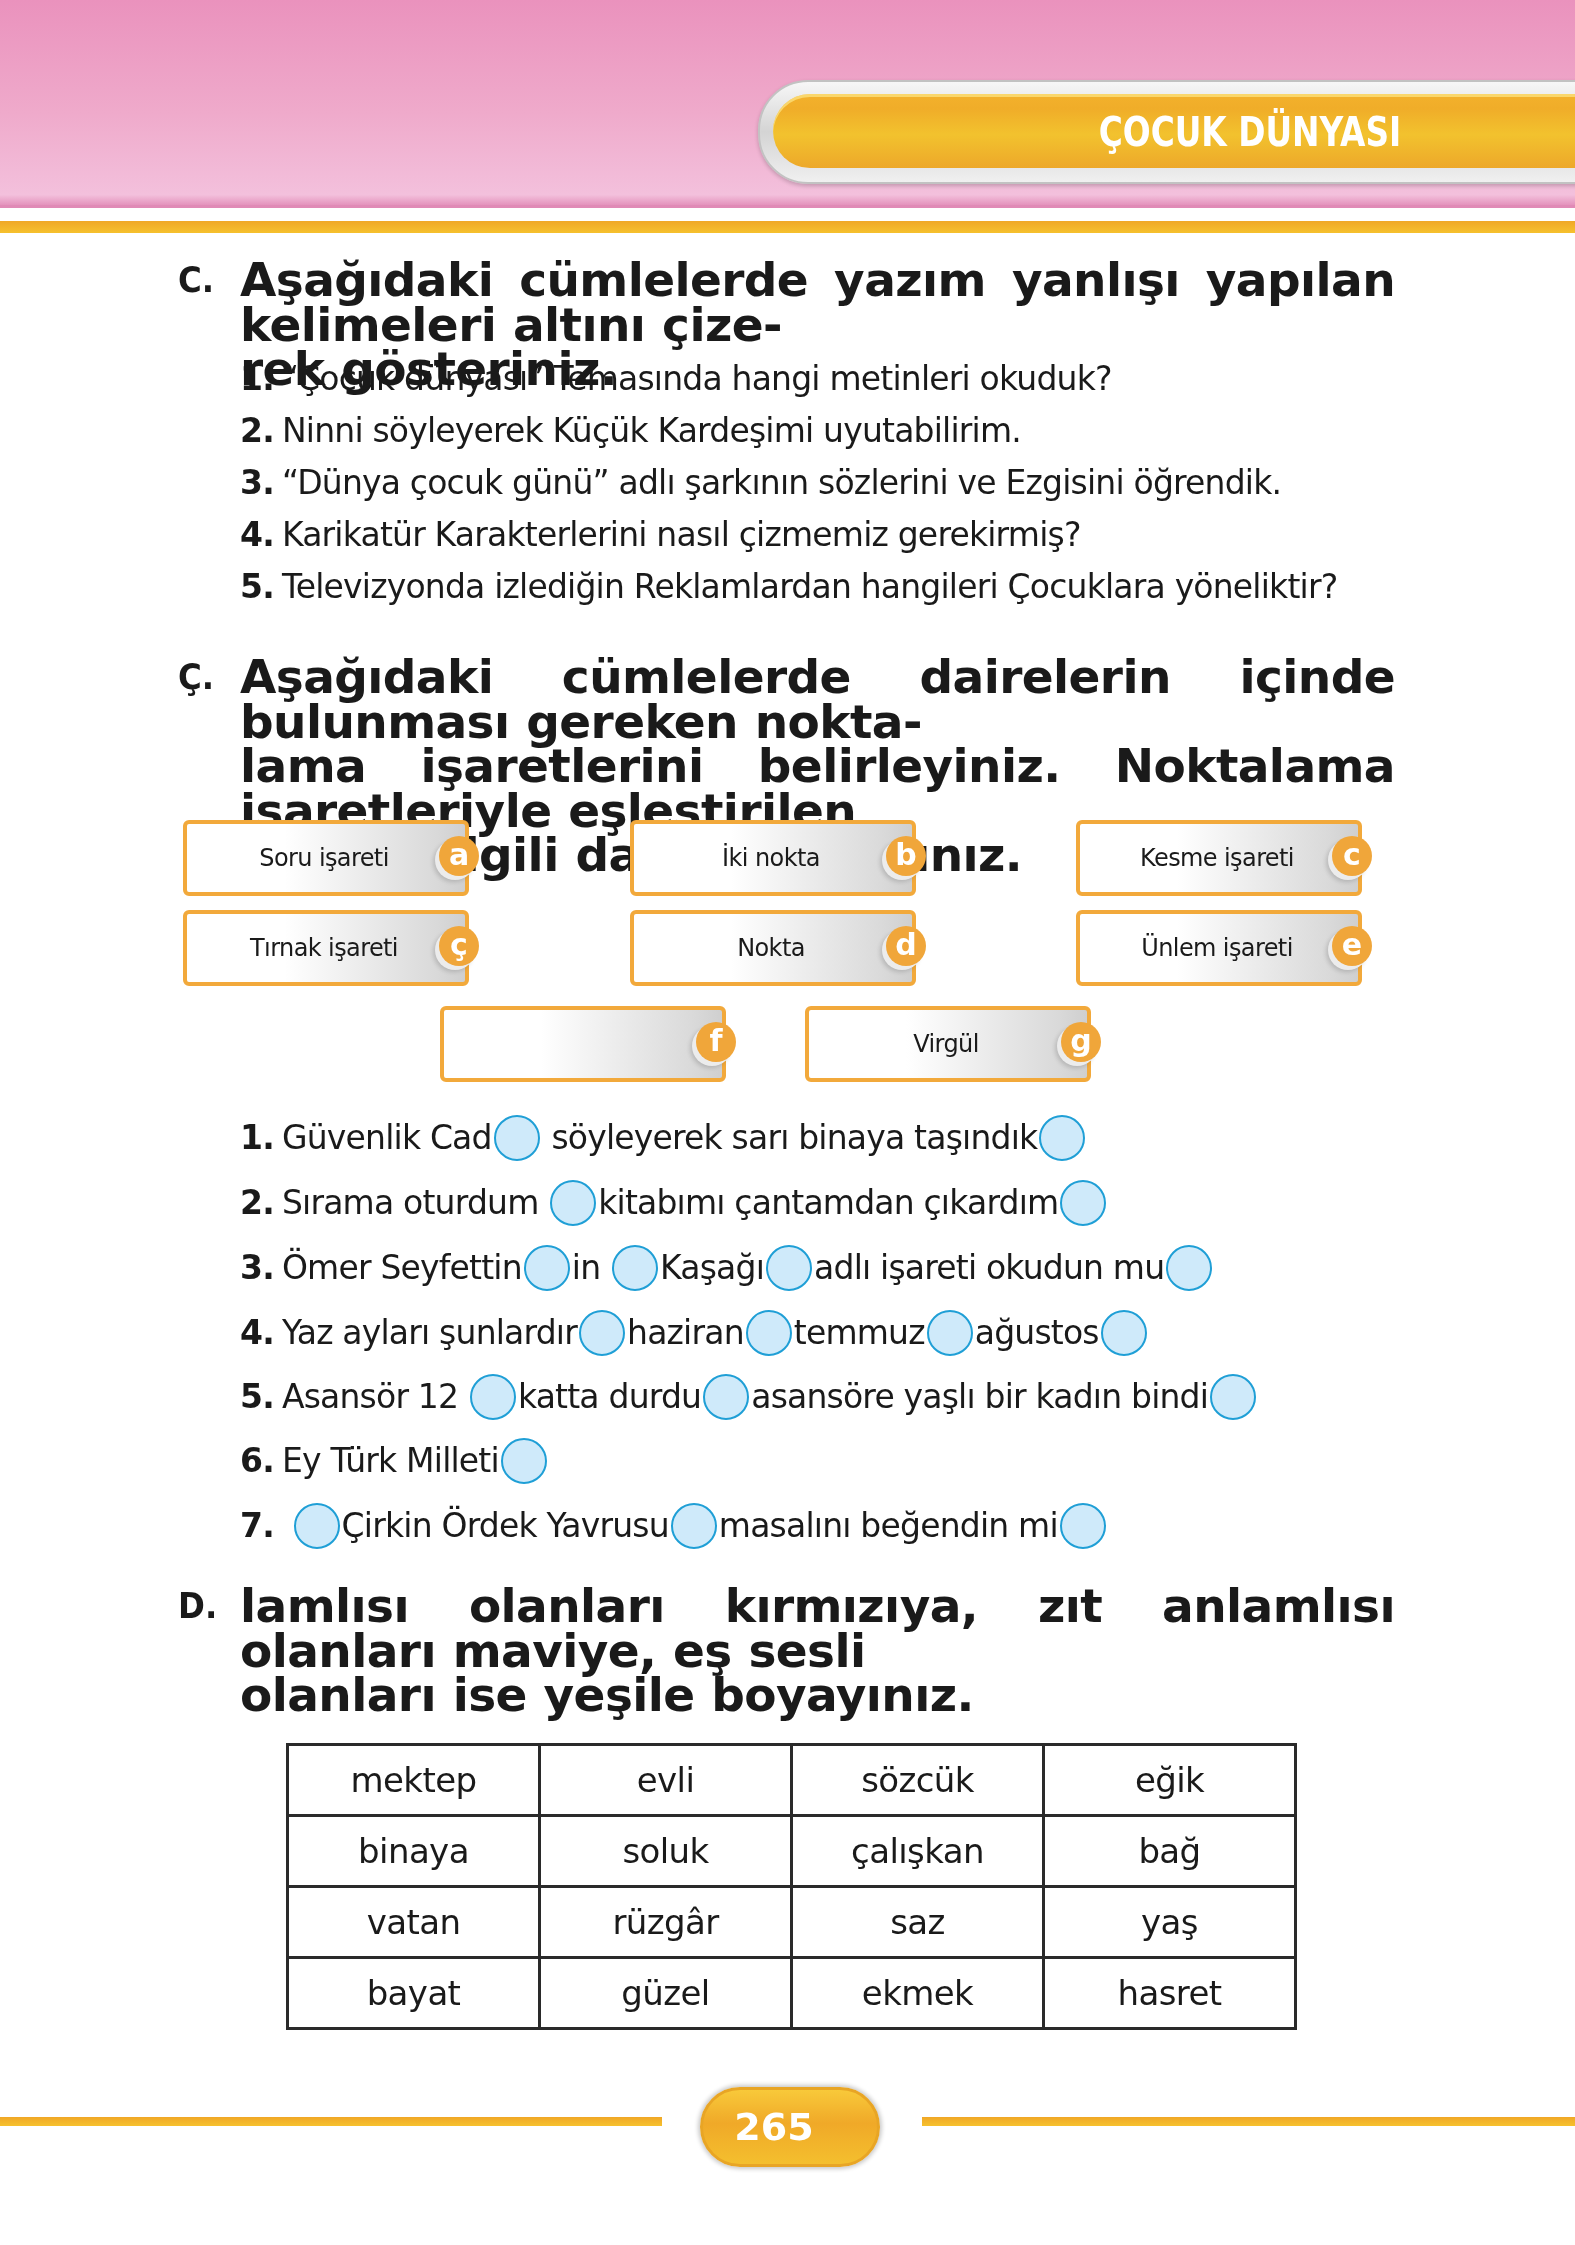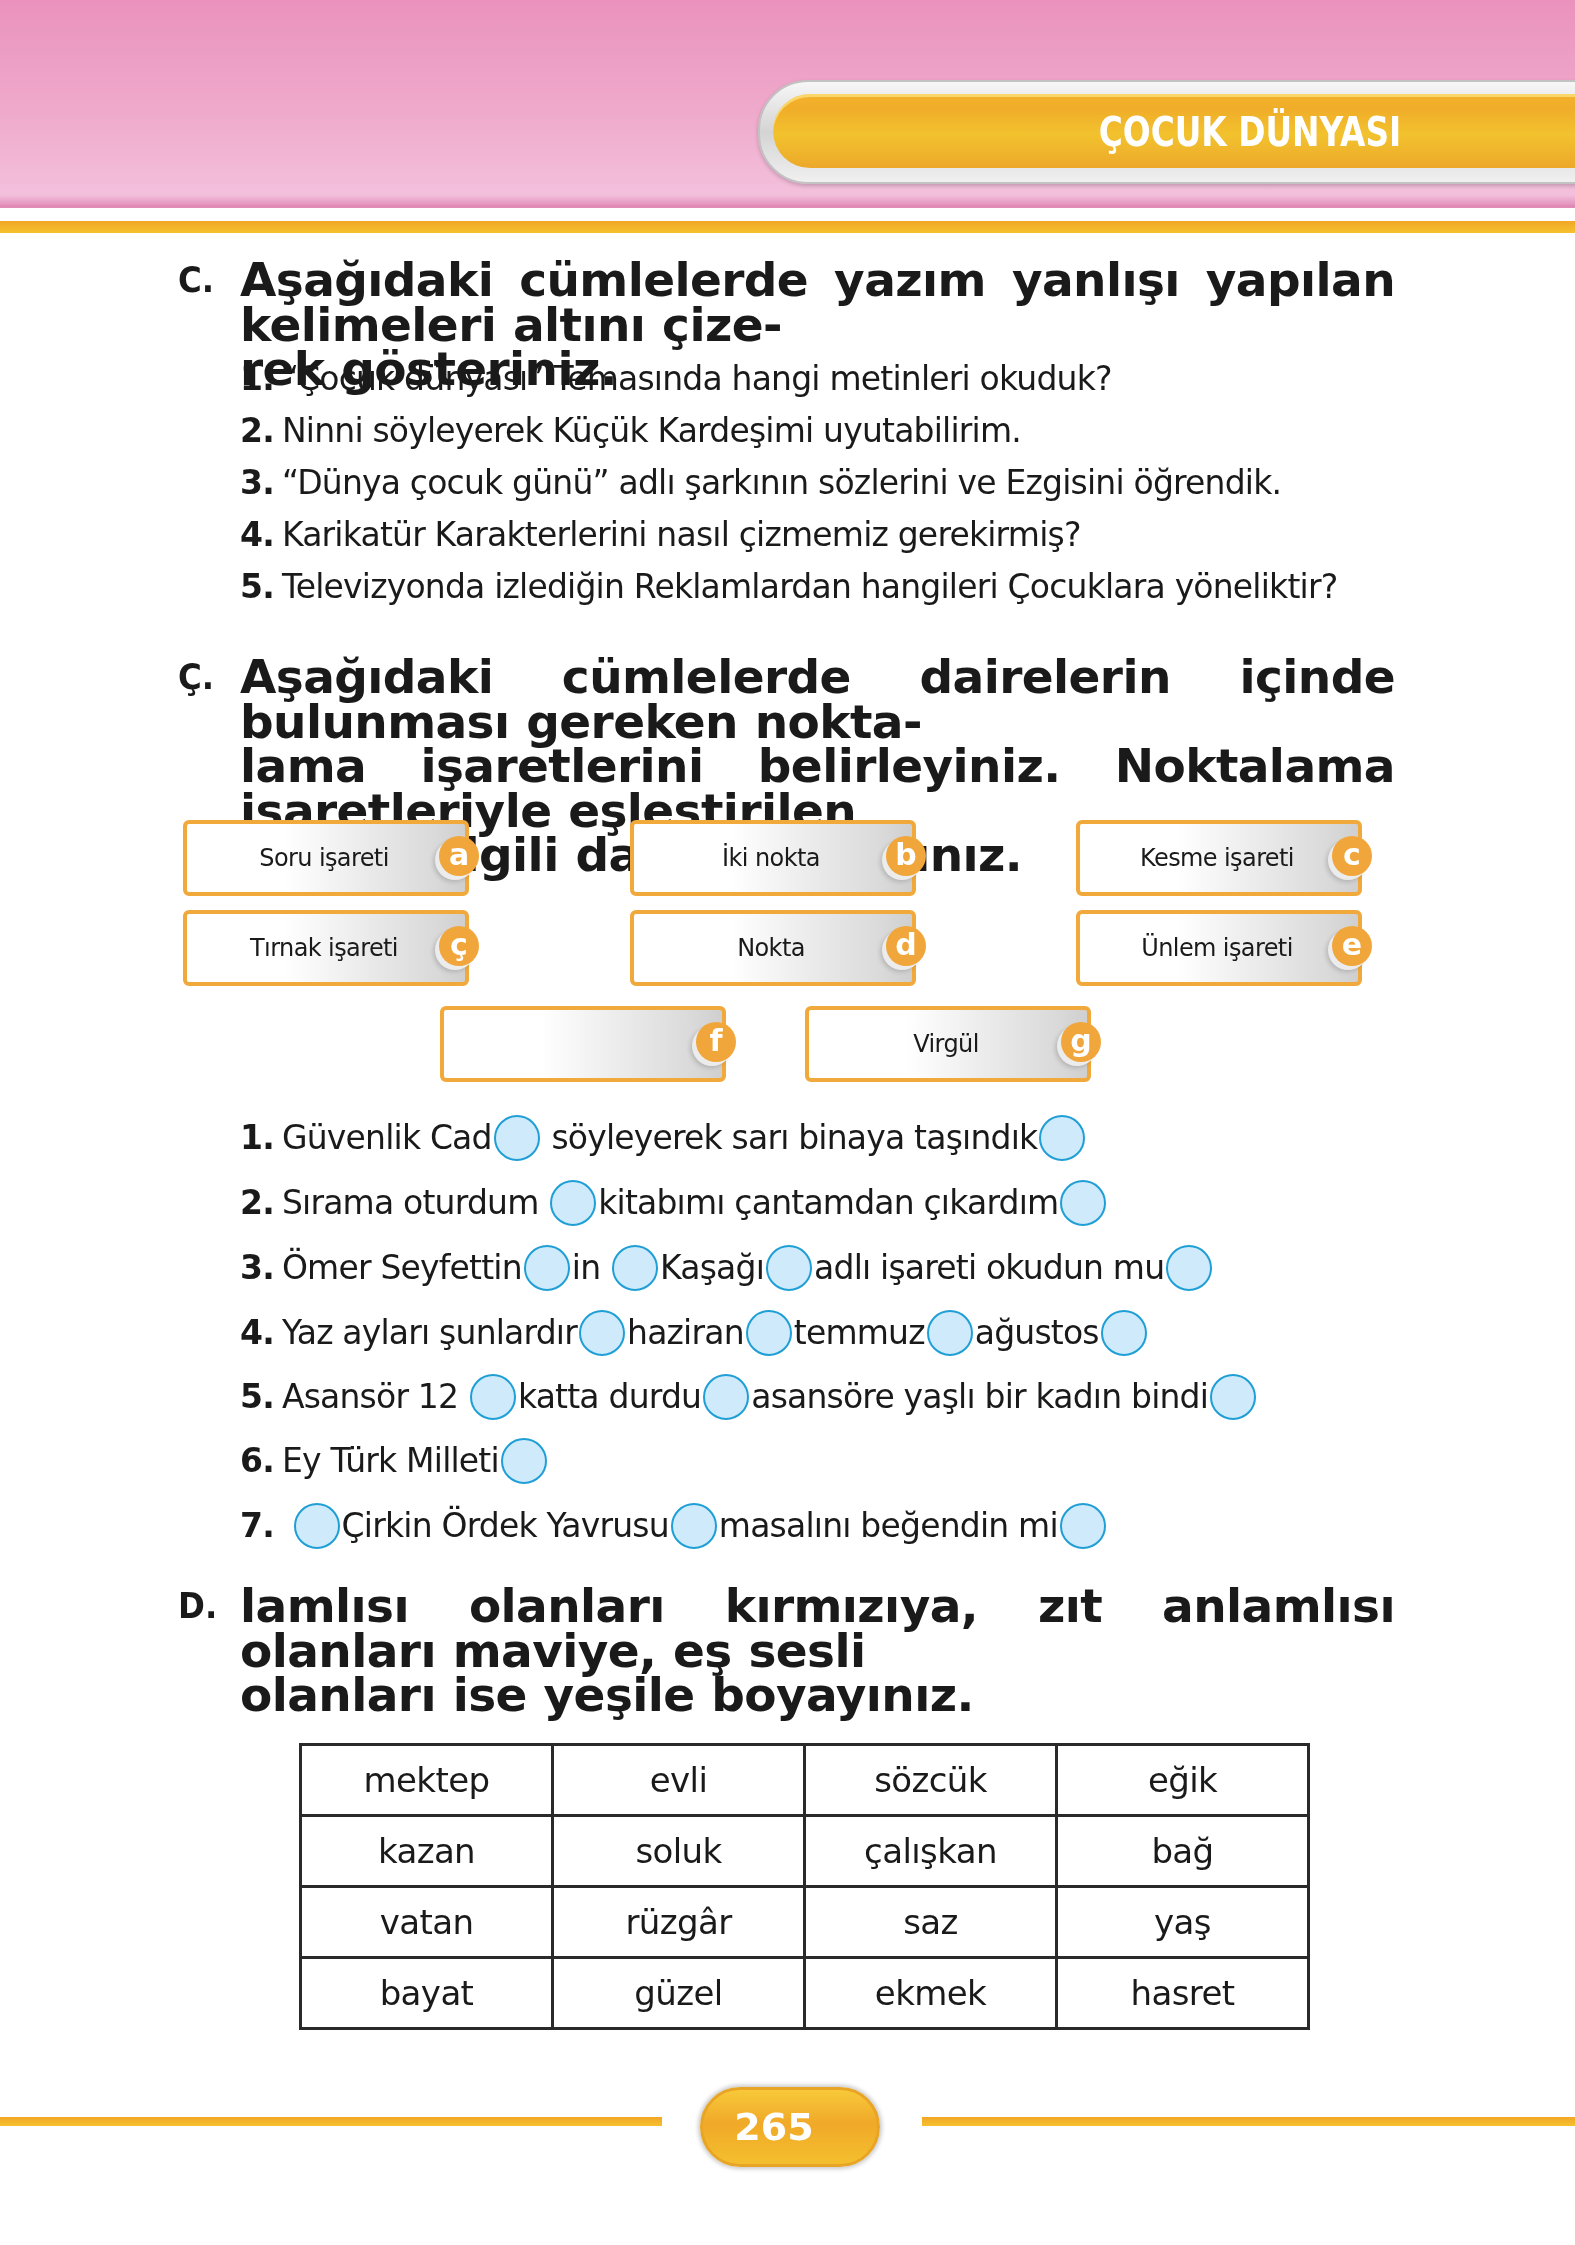--- a/index.html
+++ b/index.html
@@ -78,21 +78,21 @@
 
   
   .circle {
     display:inline-block; width:42px; height:42px; border-radius:50%;
     background:#cfeafa; border:2.5px solid #1f9fd6;
     vertical-align:middle; margin:0 2px; position:relative; top:-2px;
   }
 
   
   .word-table {
-    left:299px; top:1743px; border-collapse:collapse;padding-left:6px;
+    left:286px; top:1743px; border-collapse:collapse;padding-left:6px;
   }
   .word-table td {
     width:249px; height:68px; border:3px solid #2a2a2a;
     text-align:center; font-size:34px; color:#1a1a1a; padding:0;
     letter-spacing:-0.6px;
   }
 
   
   .footer-rule {
     top:2117px; height:9px;
@@ -210,21 +210,21 @@
 
 <table class="abs word-table">
   <tbody>
       <tr>
     <td>mektep</td>
     <td>evli</td>
     <td>sözcük</td>
     <td>eğik</td>
   </tr>
   <tr>
-    <td>kazan</td>
+    <td>binaya</td>
     <td>soluk</td>
     <td>çalışkan</td>
     <td>bağ</td>
   </tr>
   <tr>
     <td>vatan</td>
     <td>rüzgâr</td>
     <td>saz</td>
     <td>yaş</td>
   </tr>

